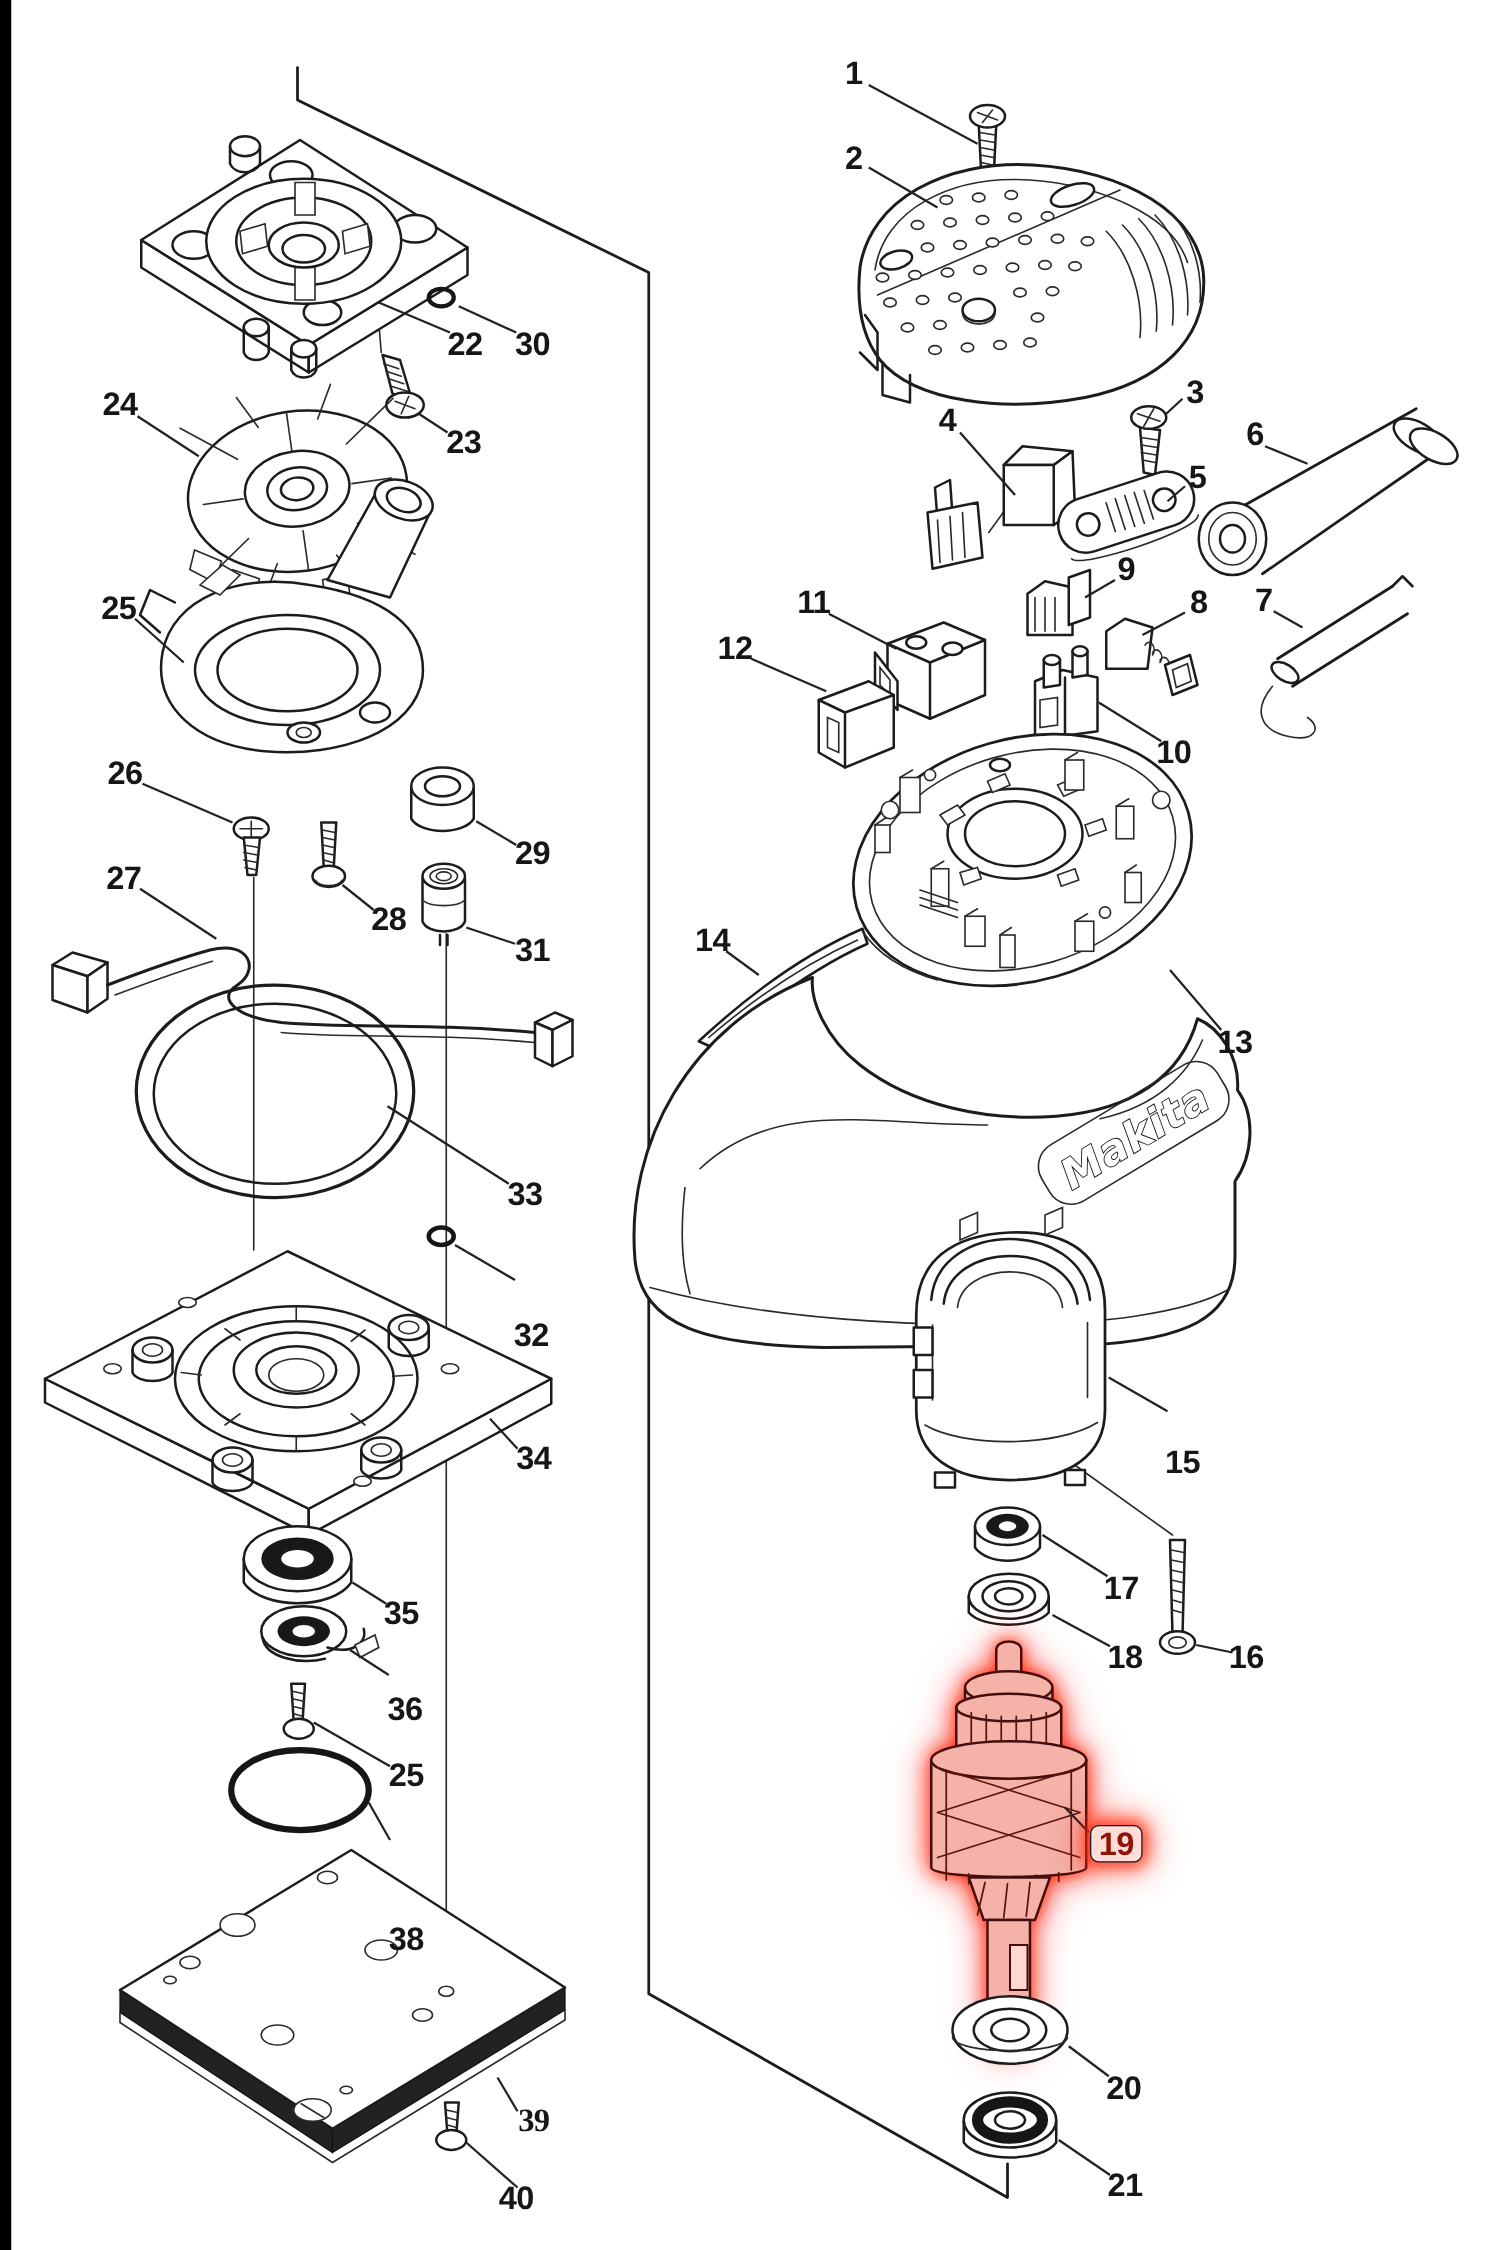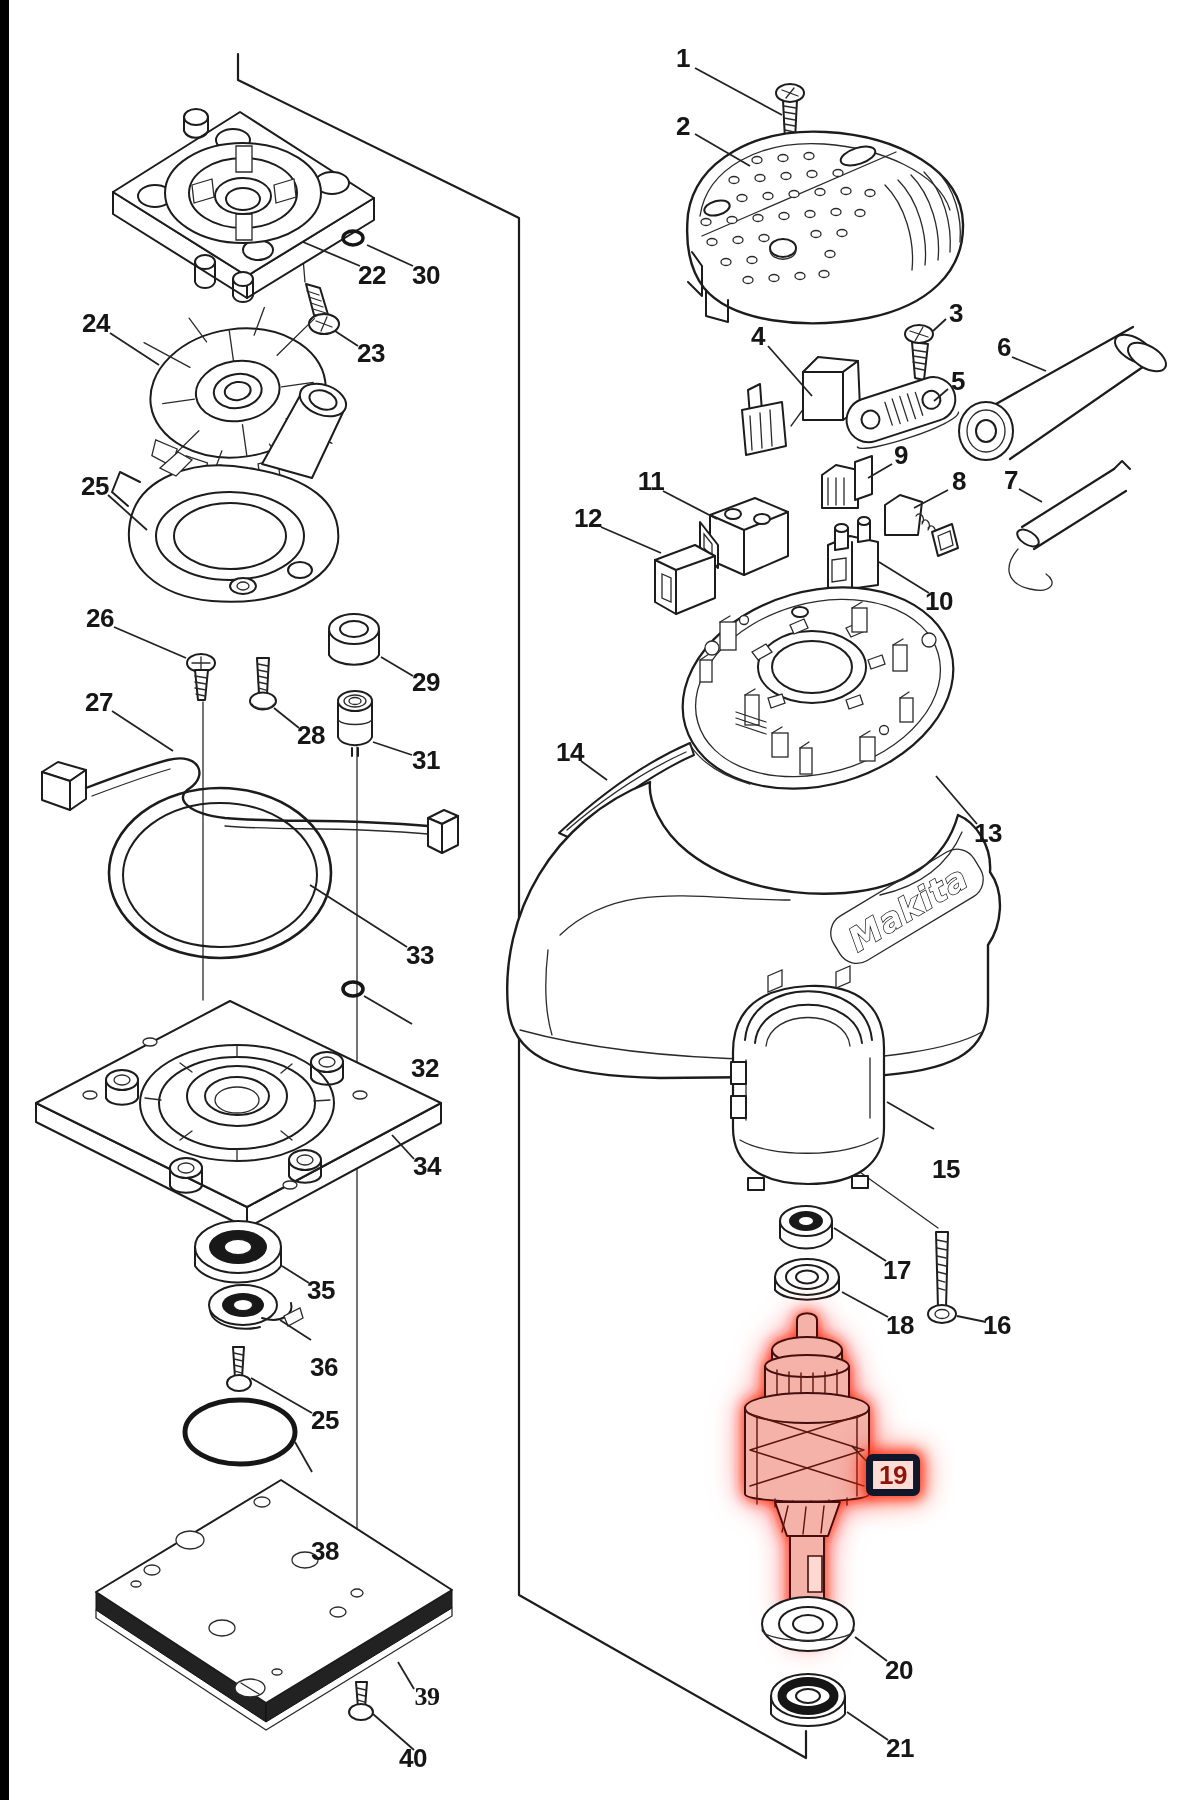--- a/index.html
+++ b/index.html
@@ -2,21 +2,21 @@
 <html><head>
 <meta charset="utf-8">
 <style>
   html,body{margin:0;padding:0;background:#fff;}
   .stage{position:relative;width:1200px;height:1800px;background:#ffffff;overflow:hidden;
          font-family:"Liberation Sans",sans-serif;}
   .leftbar{position:absolute;left:0;top:0;width:9px;height:1800px;background:#000;}
   svg.scene{position:absolute;left:0;top:0;}
   .plabel{position:absolute;transform:translate(-50%,-50%);font-size:26px;font-weight:700;
           color:#161616;letter-spacing:-0.5px;white-space:nowrap;line-height:1;}
-  .plabel.hl{background:#ffddd6;border:7px solid #0f172a;border-radius:7px;color:#8c1409;
+  .plabel.hl{background:#ffddd6;border:1px solid #0f172a;border-radius:7px;color:#8c1409;
              padding:1px 6px;box-shadow:0 0 12px 4px rgba(255,40,10,.8),0 0 26px 8px rgba(255,40,10,.45);}
   
   .ln{fill:none;stroke:#1c1c1c;stroke-width:2;stroke-linecap:round;stroke-linejoin:round}
   .fw{fill:#ffffff;stroke:#1c1c1c;stroke-width:2;stroke-linejoin:round}
   .tn{fill:none;stroke:#2a2a2a;stroke-width:1.3;stroke-linecap:round}
   .tw{fill:#ffffff;stroke:#2a2a2a;stroke-width:1.3}
   .dk{fill:#181818;stroke:none}
   .pk{fill:#f4b2a9;stroke:#45100a;stroke-width:2;stroke-linejoin:round}
   .pkl{fill:none;stroke:#5a150c;stroke-width:1.4;stroke-linecap:round}
   .leader{stroke:#222;stroke-width:1.8;fill:none}

